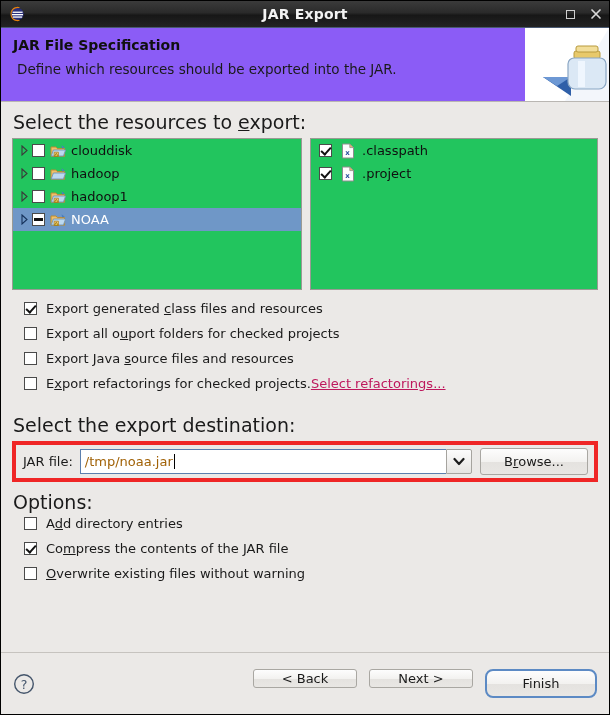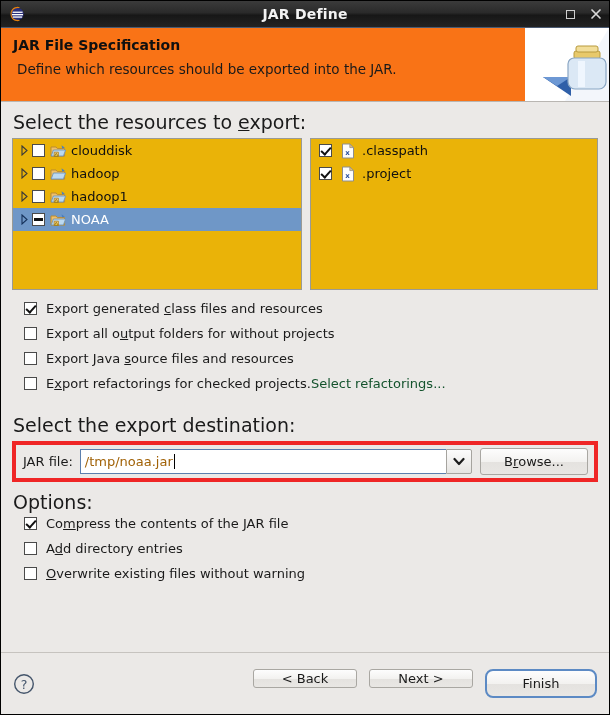--- a/index.html
+++ b/index.html
@@ -25,36 +25,36 @@
     flex:1;text-align:center;color:#f3f3f3;font-weight:bold;font-size:14px;
     letter-spacing:.2px;line-height:26px;
   }
   .tb-btns{position:absolute;right:6px;top:0;height:26px;display:flex;align-items:center;gap:12px;}
   .tb-btn{width:14px;height:14px;display:flex;align-items:center;justify-content:center;
           color:#d8d8d8;font-size:13px;line-height:1;cursor:default;}
   .tb-sq{width:9px;height:9px;border:1.5px solid #cfcfcf;box-sizing:border-box;}
 
   
   .header{
-    flex:0 0 74px;background:#f97316;position:relative;
+    flex:0 0 74px;background:#8b5cf6;position:relative;
     border-bottom:1px solid #b9b6b2;
     padding:9px 12px 0 12px;box-sizing:border-box;
   }
   .hdr-title{font-size:14px;font-weight:bold;color:#101010;margin:0 0 8px 0;}
   .hdr-sub{font-size:13.5px;color:#1a1a1a;padding-left:4px;}
   .hdr-art{position:absolute;right:0;top:0;width:84px;height:73px;overflow:hidden;}
 
   
   .body{flex:1 1 auto;position:relative;padding:0 11px;box-sizing:border-box;background:#ebe9e7;}
   .lbl{font-size:19px;color:#1a1a1a;}
   .lbl-row{padding:9px 0 5px 1px;}
 
   .panes{display:flex;gap:8px;}
   .pane{
-    background:#eab308;border:1px solid #9a9a94;box-sizing:border-box;
+    background:#22c55e;border:1px solid #9a9a94;box-sizing:border-box;
     height:152px;overflow:hidden;
   }
   .pane.left{width:290px;}
   .pane.right{width:288px;}
 
   .trow{display:flex;align-items:center;height:23px;padding-left:4px;box-sizing:border-box;}
   .trow.sel{background:#6f97c7;}
   .trow.sel .tlabel{color:#ffffff;}
   .twist{width:15px;flex:0 0 15px;display:flex;align-items:center;justify-content:center;}
   .twist svg{display:block;}
@@ -71,21 +71,21 @@
   }
   .ficon{width:17px;height:16px;flex:0 0 17px;margin-right:4px;position:relative;}
   .tlabel{font-size:13px;color:#101010;white-space:nowrap;}
 
   
   .opts{padding:10px 0 0 12px;}
   .optrow{display:flex;align-items:flex-start;height:25px;}
   .optrow .cbox{margin-top:2px;margin-right:9px;}
   .optlabel{font-size:13px;color:#1a1a1a;line-height:17px;text-align:center;}
   .u{text-decoration:underline;}
-  .linkdis{color:#14532d;}
+  .linkdis{color:#be185d;text-decoration:underline;}
 
   
   .destlabel{padding:14px 0 0 1px;}
   .redbox{
     margin-top:5px;border:4px solid #ef2626;background:#ebe9e7;
     height:41px;box-sizing:border-box;display:flex;align-items:center;padding:0 6px 0 7px;
   }
   .jarlabel{font-size:13px;margin-right:7px;white-space:nowrap;}
   .combo{flex:1 1 auto;display:flex;height:25px;}
   .combo-text{
@@ -128,21 +128,21 @@
   <div class="titlebar">
     <span class="tb-icon">
       <svg width="16" height="16" viewBox="0 0 16 16">
         <path d="M11 1.5A6.6 6.6 0 0 0 1.6 8 6.6 6.6 0 0 0 11 14.5 7 7 0 0 1 11 1.5Z" fill="#e8820c"></path>
         <circle cx="8.6" cy="8" r="6.1" fill="#2a2f7a"></circle>
         <rect x="3.6" y="5.6" width="10" height="1.3" fill="#fff"></rect>
         <rect x="3.0" y="8.0" width="11" height="1.3" fill="#fff"></rect>
         <rect x="3.8" y="10.4" width="9.4" height="1.3" fill="#fff"></rect>
       </svg>
     </span>
-    <div class="tb-title">JAR Define</div>
+    <div class="tb-title">JAR Export</div>
     <div class="tb-btns">
       <span class="tb-btn">
           <span class="tb-sq"></span>
         </span>
       <span class="tb-btn">
         <svg width="12" height="12" viewBox="0 0 12 12">
           <path d="M2 2 L10 10 M10 2 L2 10" stroke="#d8d8d8" stroke-width="1.7" stroke-linecap="round"></path>
         </svg>
       </span>
     </div>
@@ -275,21 +275,21 @@
       </div>
     </div>
 
     <div class="opts">
       <div class="optrow">
         <span class="cbox checked"></span>
         <span class="optlabel"><span>Export generated </span><span class="u">c</span><span>lass files and resources</span></span>
       </div>
       <div class="optrow">
         <span class="cbox"></span>
-        <span class="optlabel"><span>Export all o</span><span class="u">u</span><span>tput folders for without projects</span></span>
+        <span class="optlabel"><span>Export all o</span><span class="u">u</span><span>port folders for checked projects</span></span>
       </div>
       <div class="optrow">
         <span class="cbox"></span>
         <span class="optlabel"><span>Export Java </span><span class="u">s</span><span>ource files and resources</span></span>
       </div>
       <div class="optrow">
         <span class="cbox"></span>
         <span class="optlabel"><span>E</span><span class="u">x</span><span>port refactorings for checked projects.</span><span class="linkdis">Select refactorings...</span></span>
       </div>
     </div>
@@ -312,26 +312,26 @@
       <span class="btn browse">
           <span>B</span>
           <span class="u">r</span>
           <span>owse...</span>
         </span>
     </div>
 
     <div class="lbl optionslabel">Options:</div>
     <div class="opts" style="padding-top:2px;">
       <div class="optrow">
+        <span class="cbox"></span>
+        <span class="optlabel"><span>A</span><span class="u">d</span><span>d directory entries</span></span>
+      </div>
+      <div class="optrow">
         <span class="cbox checked"></span>
         <span class="optlabel"><span>Co</span><span class="u">m</span><span>press the contents of the JAR file</span></span>
-      </div>
-      <div class="optrow">
-        <span class="cbox"></span>
-        <span class="optlabel"><span>A</span><span class="u">d</span><span>d directory entries</span></span>
       </div>
       <div class="optrow">
         <span class="cbox"></span>
         <span class="optlabel"><span></span><span class="u">O</span><span>verwrite existing files without warning</span></span>
       </div>
     </div>
 
   </div>
 
   <div class="footer">

